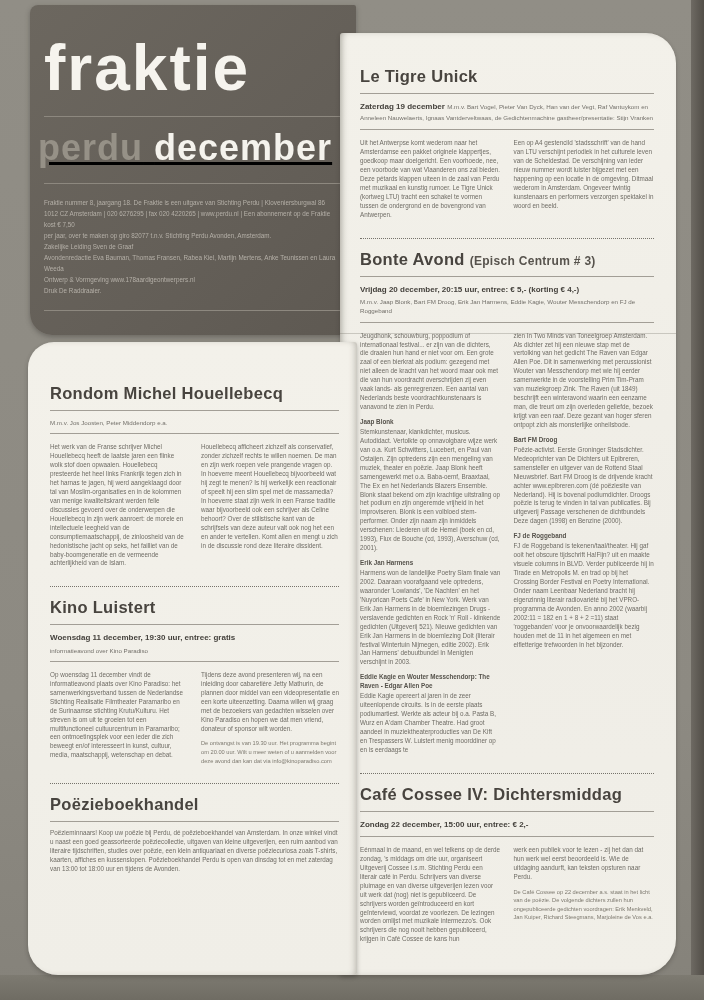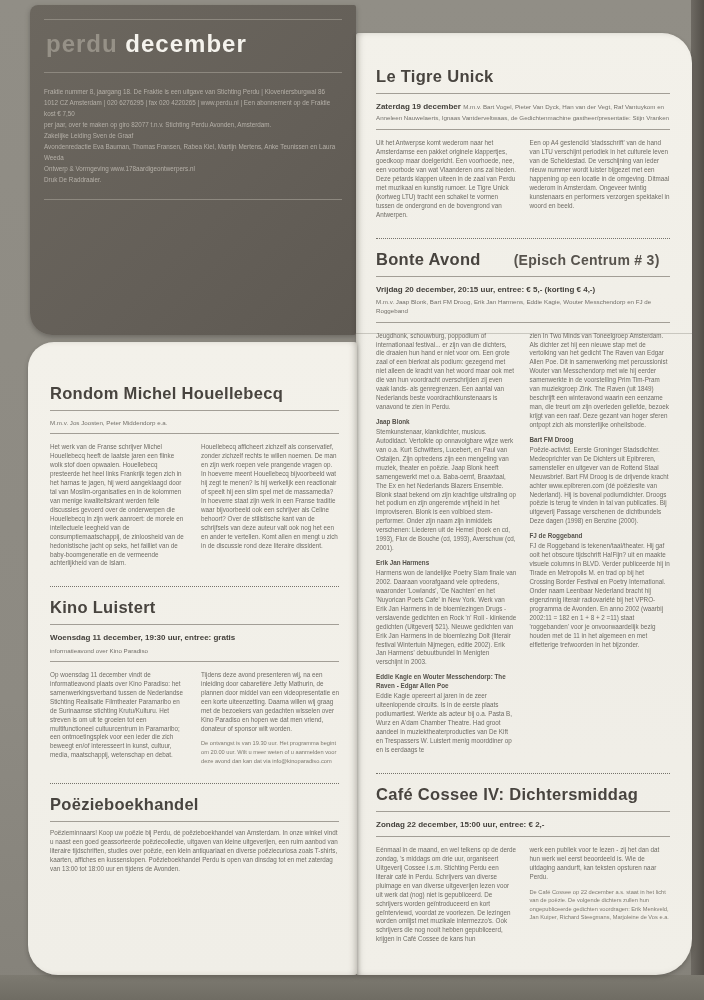--- a/index.html
+++ b/index.html
@@ -16,49 +16,49 @@
   
   .cover {
     position:absolute; left:30px; top:5px; width:326px; height:330px;
     background:linear-gradient(135deg,#6c675f 0%, #645f58 60%, #5e5952 100%);
     border-radius:8px 2px 2px 22px; box-sizing:border-box;
     box-shadow:0 2px 5px rgba(40,38,34,.35);
   }
   .cover-title { margin:30px 14px 0; font-size:64px; font-weight:bold;
     color:#f6f4ee; letter-spacing:2px; line-height:1.05; }
   .cover-rule { border:none; border-top:1px solid #8d887f; margin:14px 14px 0; }
-  .cover-sub { margin:10px 16px 0; font-size:24px; font-weight:bold; letter-spacing:1px; }
+  .cover-sub { margin:10px 8px 0; font-size:36px; font-weight:bold; letter-spacing:1px;text-decoration:underline; }
   .cover-sub .muted { color:#969187; }
   .cover-sub .bright { color:#f5f3ed; }
   .colophon { margin:13px 14px 0; }
   .colophon div { font-size:6.3px; line-height:1.75; color:#b5b0a8; }
   .cover-rule.last { margin-top:14px; }
 
   
   .card { position:absolute; background:#f1efe8; box-sizing:border-box; overflow:hidden; }
   .card-right {
-    left:356px; top:33px; width:336px; height:942px;
+    left:340px; top:33px; width:336px; height:942px;
     border-radius:3px 30px 36px 3px; padding:34px 22px 0 20px;
     background:linear-gradient(180deg,#f3f1ea 0%, #efede6 55%, #f1efe8 100%);
     box-shadow:inset 4px 0 7px -3px rgba(80,75,66,.5), 0 2px 4px rgba(40,38,34,.3);
   }
   .card-left {
     left:28px; top:342px; width:329px; height:633px;
     border-radius:26px 3px 3px 30px; padding:42px 18px 12px 22px;
     background:linear-gradient(180deg,#f3f1ea 0%, #f0eee7 100%);
     box-shadow:inset -4px 0 7px -3px rgba(80,75,66,.4), 0 2px 4px rgba(40,38,34,.3);
   }
   .crease-h { position:absolute; left:0; top:300px; width:100%; height:1px;
     background:rgba(110,105,95,.3); }
 
   
   section { margin-bottom:6px; }
   .h2 { margin:0 0 7px; font-size:16.5px; font-weight:bold; color:#48443f;
     letter-spacing:.3px; }
-  .h2 .note { font-size:14px; color:#57534d;margin-left:28px; }
+  .h2 .note { font-size:12px; color:#57534d; }
   .rule { border:none; border-top:1.5px solid #a29e96; margin:0 0 7px; }
   .rule.after-date { border-top-width:1px; margin:6px 0 9px; }
   .date { margin:4px 0 2px; font-size:8px; font-weight:bold; color:#45423d; line-height:1.4; }
   .date .run { font-weight:normal; font-size:6.2px; color:#73706a; }
   .credits { margin:0 0 3px; font-size:6.2px; color:#73706a; line-height:1.5; }
   .cols { display:flex; gap:13px; }
   .col { flex:1 1 0; min-width:0; }
   p.b { margin:0 0 6px; font-size:6.3px; line-height:1.42; color:#6e6b64; }
   p.b.sub { margin:5px 0 1px; font-weight:bold; color:#55524b; }
   p.b.note { font-size:5.7px; color:#7d796f; line-height:1.5; }
@@ -66,20 +66,21 @@
   .gap-top { margin-top:0; }
 </style>
 </head>
 <body>
 
 <div class="page">
   <div class="edge-right"></div>
   <div class="edge-bottom"></div>
 
   <div class="cover">
+    <div class="cover-title">fraktie</div>
     <hr class="cover-rule">
     <div class="cover-sub">
       <span class="muted">perdu</span>
       <span class="bright">december</span>
     </div>
     <hr class="cover-rule">
     <div class="colophon">
       <div>Fraktie nummer 8, jaargang 18. De Fraktie is een uitgave van Stichting Perdu | Kloveniersburgwal 86</div>
       <div>1012 CZ Amsterdam | 020 6276295 | fax 020 4220265 | www.perdu.nl | Een abonnement op de Fraktie kost € 7,50</div>
       <div>per jaar, over te maken op giro 82077 t.n.v. Stichting Perdu Avonden, Amsterdam.</div>

